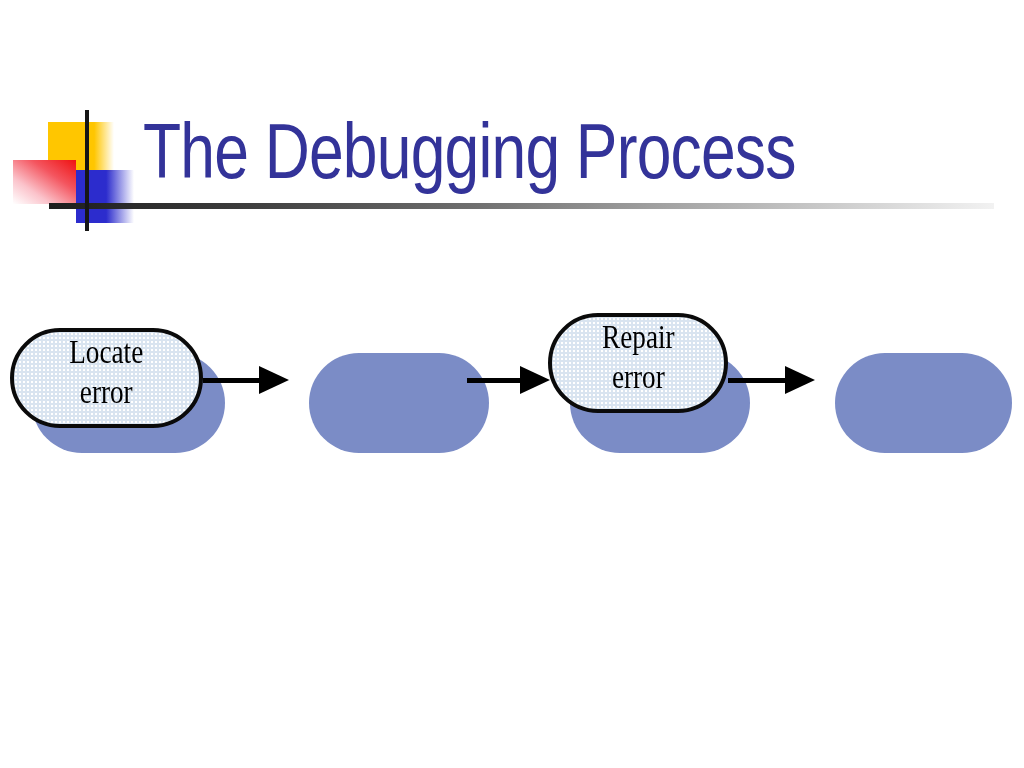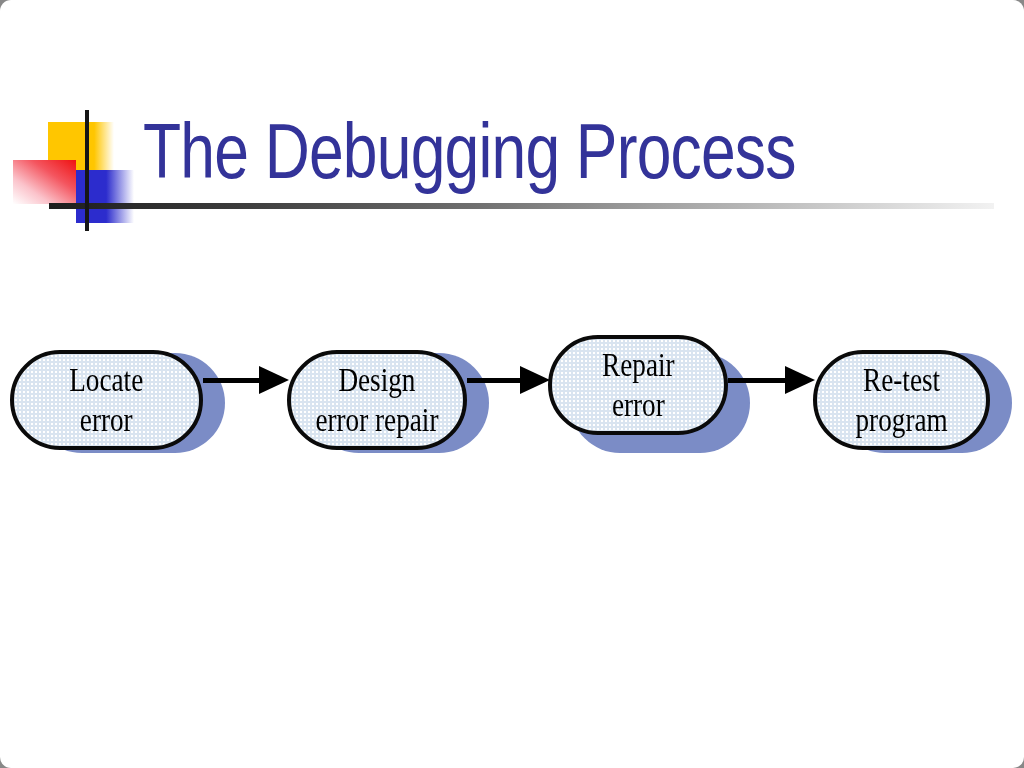--- a/index.html
+++ b/index.html
@@ -2,21 +2,20 @@
 <html><head>
 <meta charset="utf-8">
 <style>
   html,body{margin:0;padding:0;background:#888;}
   .slide{
     position:relative;
     width:1024px;height:768px;
     background:#ffffff;
     overflow:hidden;
     font-family:"Liberation Sans",sans-serif;
-    border-radius:11px;
   }
 
   
   .deco-yellow{
     position:absolute;left:48px;top:122px;width:66px;height:50px;z-index:1;
     background:linear-gradient(to right,#ffc600 0%,#ffc600 70%,rgba(255,198,0,0) 100%);
   }
   .deco-red{
     position:absolute;left:13px;top:160px;width:63px;height:44px;z-index:2;
     background:linear-gradient(to bottom left,#ef1111 0%,#f4555f 35%,#fbc3cb 70%,rgba(255,255,255,0) 100%);
@@ -52,21 +51,21 @@
     height:100px;border-radius:52px;
     background:#7b8cc6;
   }
   .flow-node{
     position:absolute;z-index:8;
     height:92px;
     border:4px solid #0a0a0a;border-radius:50px;
     background-color:#d9e4f0;
     background-image:radial-gradient(circle,#ffffff 1.2px,rgba(255,255,255,0) 1.4px);
     background-size:4px 4px;
-    display:flex;align-items:center;justify-content:center;margin-top:22px;
+    display:flex;align-items:flex-start;justify-content:center;
   }
   .node-label{
     font-family:"Liberation Serif","DejaVu Serif",serif;
     font-size:34px;line-height:1.18;color:#000;
     text-align:center;white-space:pre-line;
     transform:scaleX(0.80);
     transform-origin:center center;
   }
   .flow-arrow{position:absolute;z-index:9;height:28px;}
   .flow-arrow .shaft{
@@ -107,31 +106,23 @@
 
   <div class="node-shadow" id="node1-shadow"></div>
   <div class="node-shadow" id="node2-shadow"></div>
   <div class="node-shadow" id="node3-shadow"></div>
   <div class="node-shadow" id="node4-shadow"></div>
 
   <div class="flow-node" id="node1">
     <span class="node-label">Locate
 error</span>
   </div>
-  <div class="flow-node" id="node2">
-    <span class="node-label">Design
-error repair</span>
-  </div>
   <div class="flow-node" id="node3">
     <span class="node-label">Repair
 error</span>
-  </div>
-  <div class="flow-node" id="node4">
-    <span class="node-label">Re-test
-program</span>
   </div>
 
   <div class="flow-arrow" id="arrow1">
     <div class="shaft"></div>
     <div class="head"></div>
   </div>
   <div class="flow-arrow" id="arrow2">
     <div class="shaft"></div>
     <div class="head"></div>
   </div>

